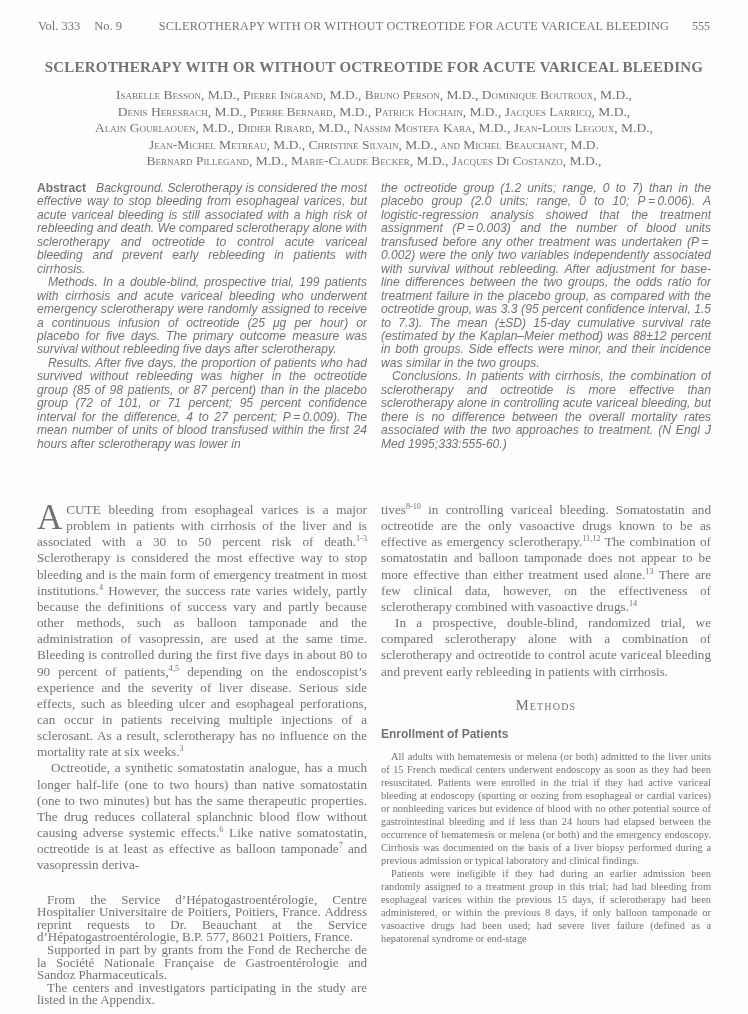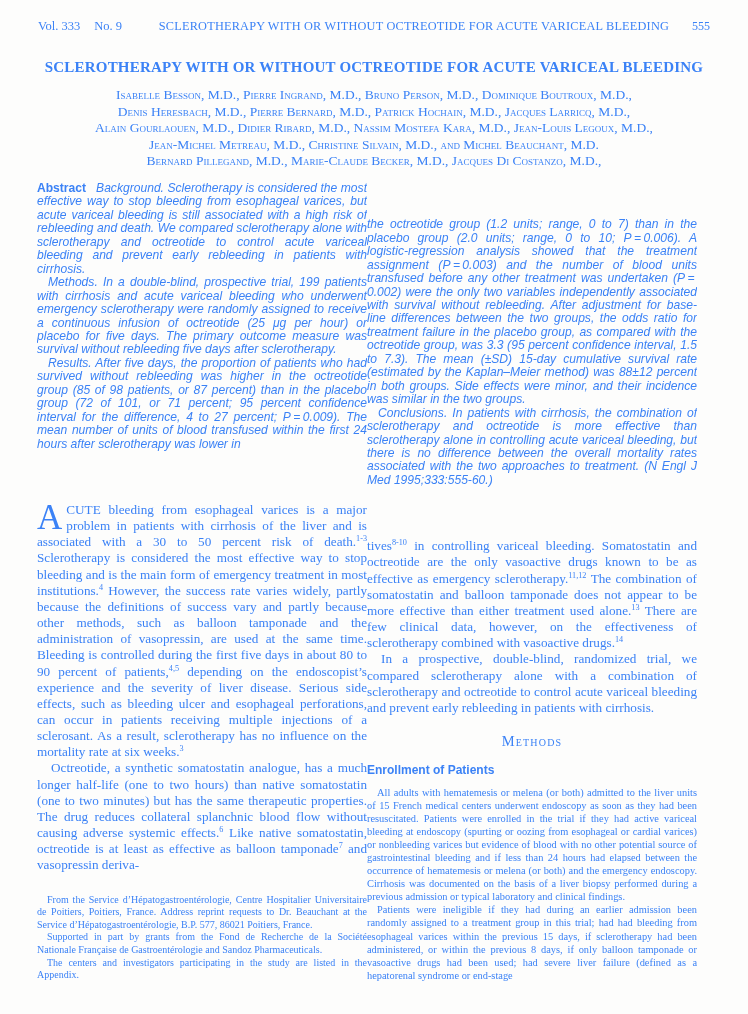--- a/index.html
+++ b/index.html
@@ -1,58 +1,58 @@
 <!DOCTYPE html>
 <html><head>
 <meta charset="utf-8">
 <style>
   html,body { margin:0; padding:0; background:#d8d8d8; }
   .page {
     position:relative; width:748px; height:1014px; margin:0 auto;
-    background:#fdfdfc; color:#3b82f6; overflow:hidden;
+    background:#fdfdfc; color:#737373; overflow:hidden;
     font-family:"Liberation Serif", serif;
   }
   .header {
     display:flex; align-items:baseline; justify-content:space-between;
     padding:19px 38px 0 38px; font-size:12.5px;
   }
   .header-left span { margin-right:14px; }
   .running-title { white-space:nowrap; letter-spacing:0.2px; font-size:12.3px; }
   .page-number { font-size:12px; }
   .title {
     margin:25px 0 0 0; text-align:center; font-size:15px; font-weight:bold;
     white-space:nowrap; letter-spacing:0.2px;
   }
   .authors {
     margin-top:11px; text-align:center; font-variant:small-caps;
     font-size:13.5px; line-height:16.6px;
   }
   .authors div { white-space:nowrap; }
-  .columns { display:flex; padding:0 37px; margin-top:12px;align-items:flex-end; }
+  .columns { display:flex; gap:14px; padding:0 37px; margin-top:12px; }
   .col { width:330px; }
 
   .abstract-wrap {
     height:320px; overflow:hidden;
     font-family:"Liberation Sans", sans-serif; font-style:italic;
     font-size:12.1px; line-height:13.45px; text-align:justify;
   }
   .abstract-wrap p { margin:0; text-indent:11px; }
   .abstract-wrap p.no-indent { text-indent:0; }
   .abs-label { font-style:normal; font-weight:bold; margin-right:10px; }
 
   .body-text { font-size:13.2px; line-height:16.15px; text-align:justify; }
   .body-text p { margin:0; text-indent:14px; }
   .body-text p.no-indent { text-indent:0; }
   .dropcap {
     float:left; font-size:35px; line-height:28px; padding:2px 4px 0 0;
   }
   sup { font-size:0.62em; line-height:0; vertical-align:super; }
 
   .footnote {
-    margin-top:20px; font-size:10px; line-height:12.6px; text-align:justify;
+    margin-top:20px; font-size:13px; line-height:12.6px; text-align:justify;
   }
   .footnote p { margin:0; text-indent:10px; }
 
   .methods-heading {
     margin:17px 0 13px 0; text-align:center; font-variant:small-caps;
     font-weight:normal; font-size:14.5px; letter-spacing:1.2px;
   }
   .subheading {
     margin:0 0 9px 0; font-family:"Liberation Sans", sans-serif;
     font-weight:bold; font-size:12px;

